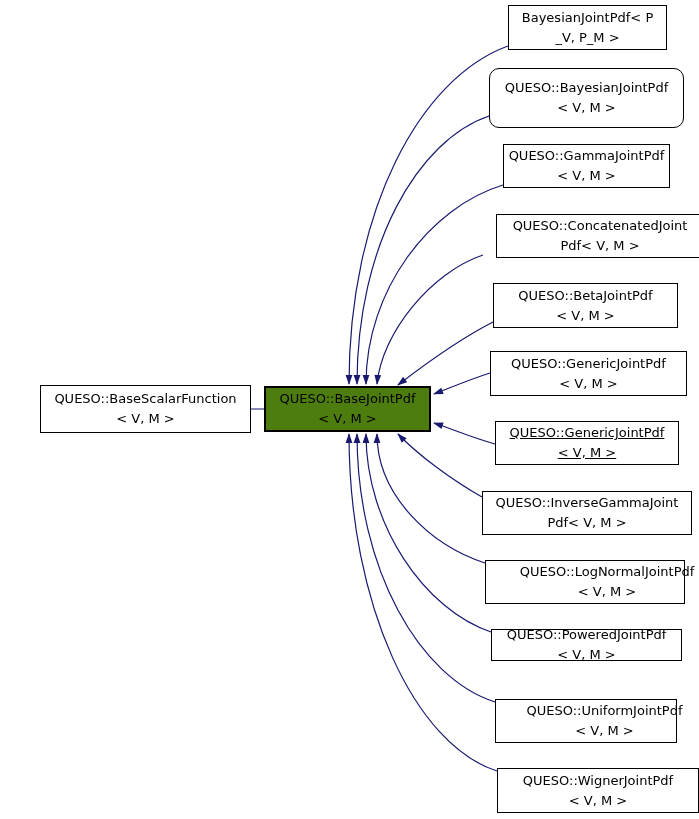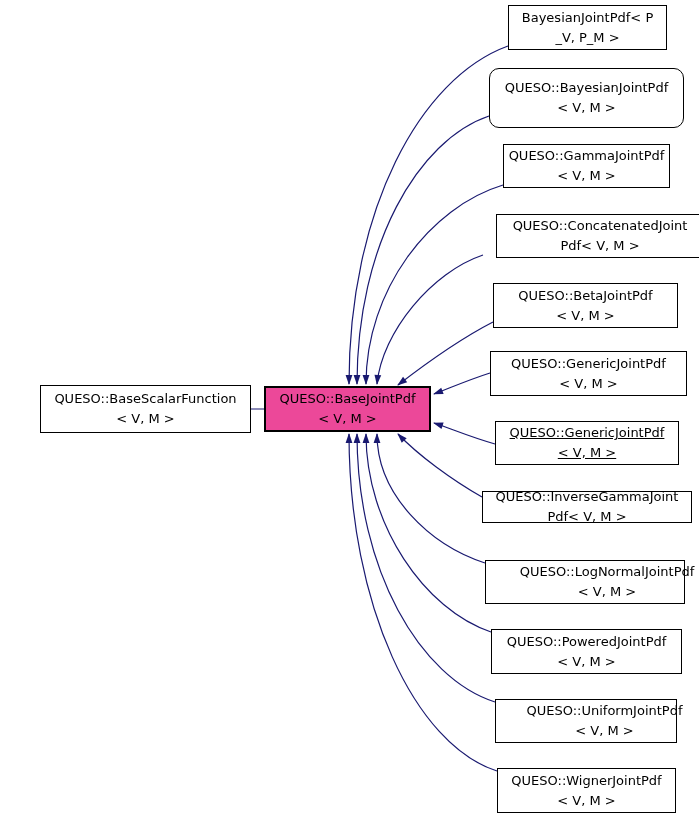--- a/index.html
+++ b/index.html
@@ -35,21 +35,21 @@
     color: #000000;
     display: flex;
     flex-direction: column;
     align-items: center;
     justify-content: center;
     font-size: 13px;
     line-height: 20px;
     white-space: nowrap;
   }
   .node.selected {
-    background: #ec4899;
+    background: #4d7c0f;
     border-width: 2px;
   }
 </style>
 </head>
 <body>
 
 <div class="canvas">
 
   <svg class="edges-layer" width="699" height="819" viewBox="0 0 699 819" xmlns="http://www.w3.org/2000/svg">
     <defs>
@@ -112,38 +112,38 @@
   <div class="node" style="left:490px; top:351px; width:197px; height:45px;">
     <span>QUESO::GenericJointPdf</span>
     <span>&lt; V, M &gt;</span>
   </div>
 
   <div class="node" style="left:495px; top:421px; width:184px; height:44px;text-decoration:underline;">
     <span>QUESO::GenericJointPdf</span>
     <span>&lt; V, M &gt;</span>
   </div>
 
-  <div class="node" style="left:482px; top:491px; width:210px; height:32px;">
+  <div class="node" style="left:482px; top:491px; width:210px; height:44px;">
     <span>QUESO::InverseGammaJoint</span>
     <span>Pdf&lt; V, M &gt;</span>
   </div>
 
   <div class="node" style="left:485px; top:560px; width:200px; height:44px;padding-left:44px;">
     <span>QUESO::LogNormalJointPdf</span>
     <span>&lt; V, M &gt;</span>
   </div>
 
-  <div class="node" style="left:491px; top:629px; width:191px; height:45px;">
+  <div class="node" style="left:491px; top:629px; width:191px; height:32px;">
     <span>QUESO::PoweredJointPdf</span>
     <span>&lt; V, M &gt;</span>
   </div>
 
   <div class="node" style="left:495px; top:699px; width:182px; height:44px;padding-left:37px;">
     <span>QUESO::UniformJointPdf</span>
     <span>&lt; V, M &gt;</span>
   </div>
 
-  <div class="node" style="left:497px; top:768px; width:179px; height:45px;">
+  <div class="node" style="left:497px; top:768px; width:202px; height:45px;">
     <span>QUESO::WignerJointPdf</span>
     <span>&lt; V, M &gt;</span>
   </div>
 
 </div>
 
 </body></html>

